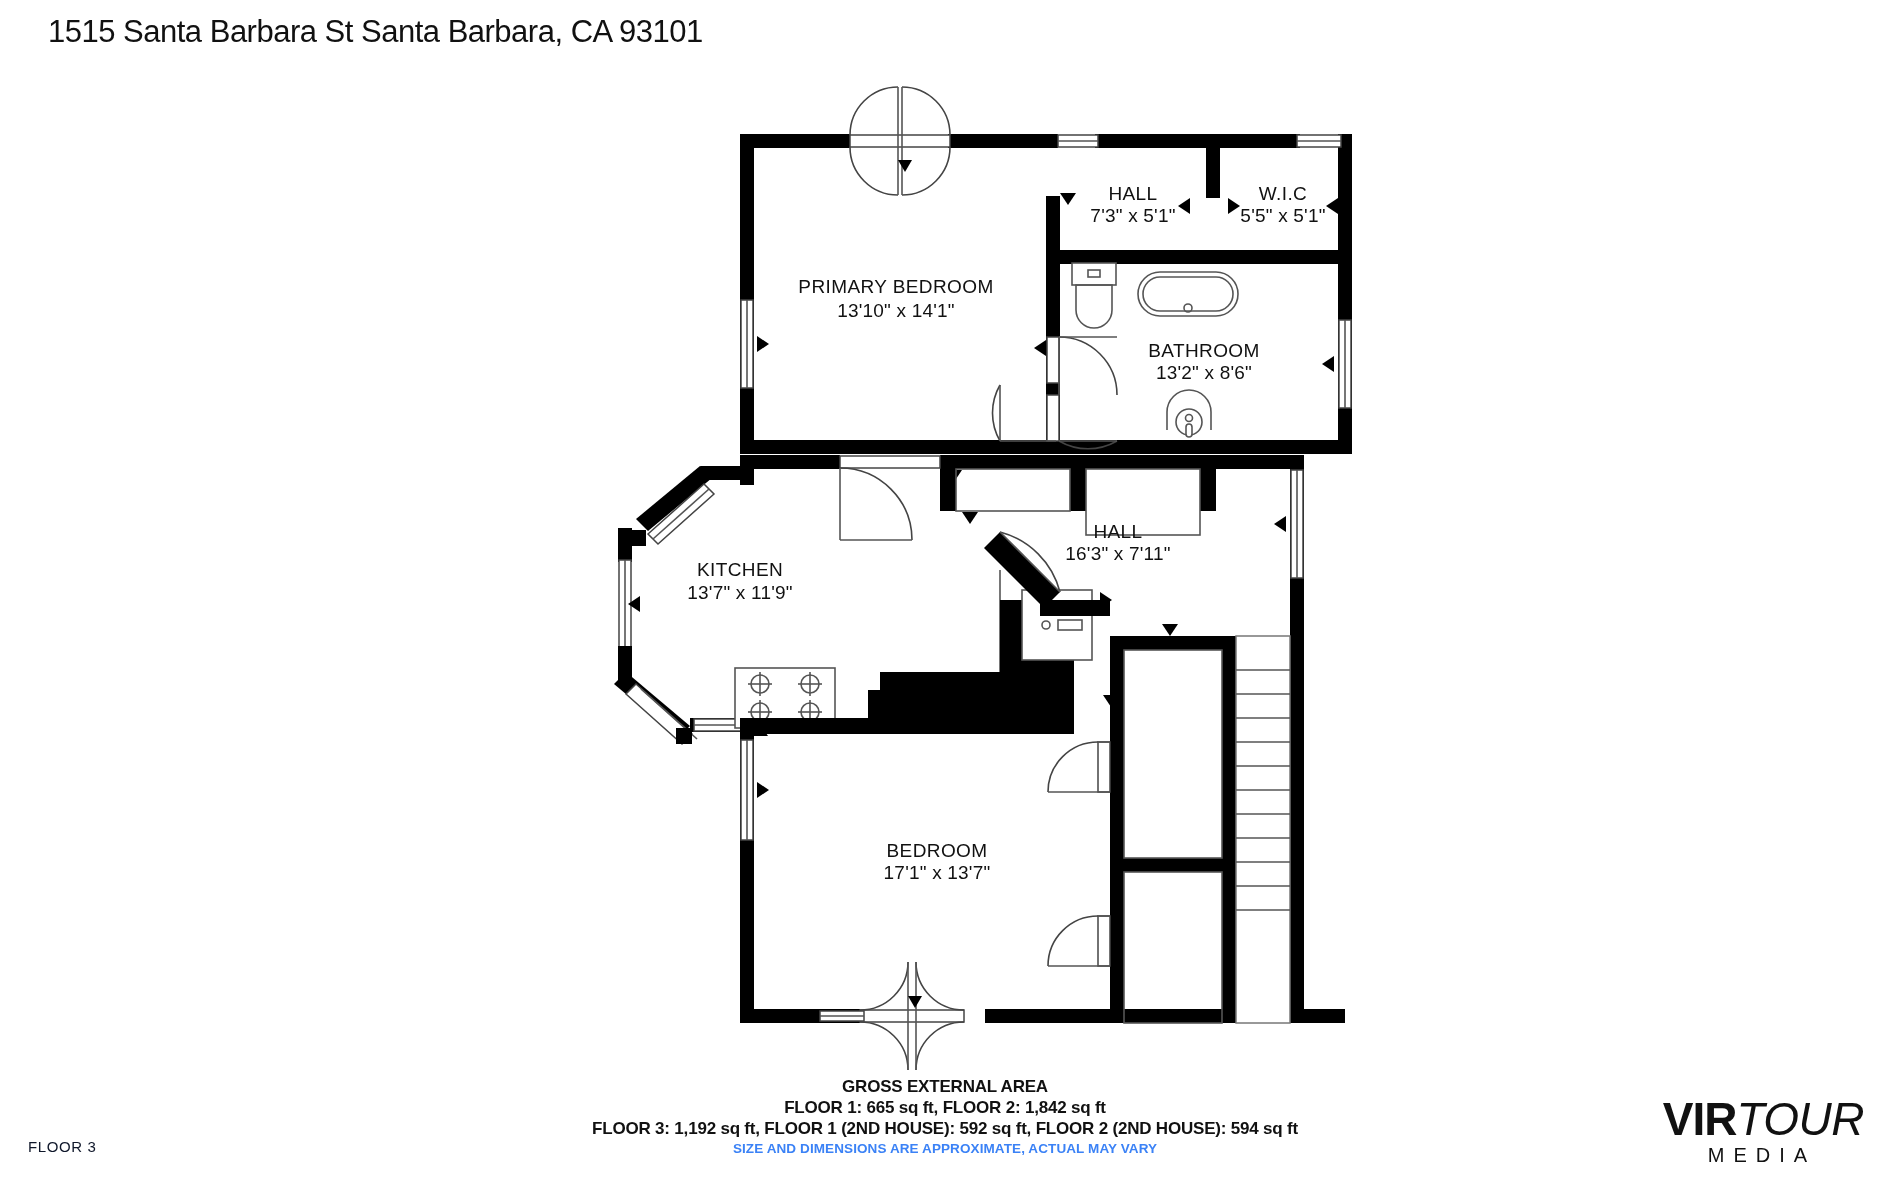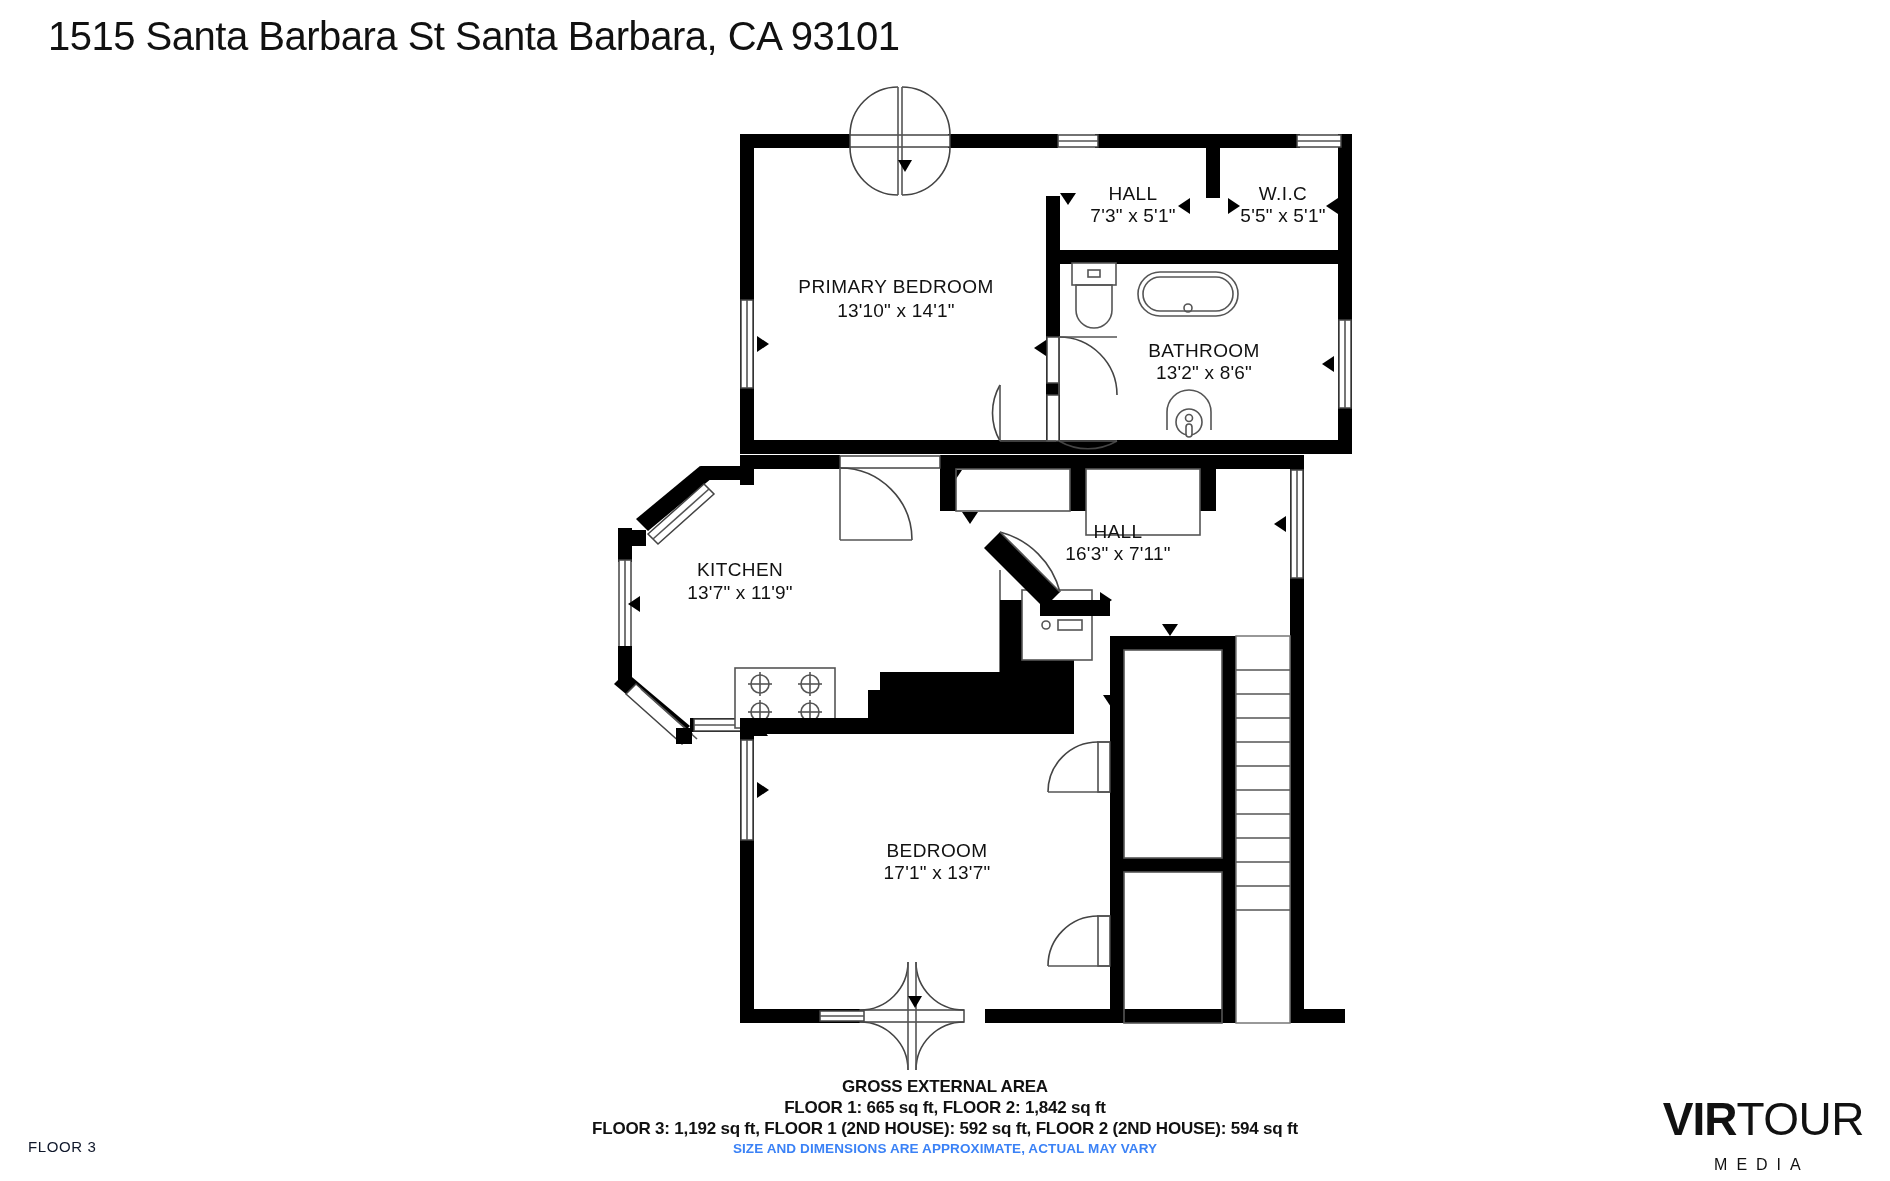--- a/index.html
+++ b/index.html
@@ -6,21 +6,21 @@
   body{
     width:1890px;height:1181px;
     background:#ffffff;
     font-family:"Liberation Sans", sans-serif;
     overflow:hidden;
     position:relative;
   }
   #page-title{
     position:absolute;
     left:48px; top:14px;
-    font-size:40px;
+    font-size:31px;
     font-weight:400;
     letter-spacing:-0.5px;
     color:#111111;
     white-space:nowrap;
   }
   #plan-wrap{
     position:absolute;
     left:0; top:0;
     width:1890px; height:1181px;
   }
@@ -81,26 +81,26 @@
     text-align:center;
     color:#111111;
     user-select:none;
   }
   #brand .b-top{
     font-size:46px;
     line-height:46px;
     white-space:nowrap;
   }
   #brand .b-vir{ font-weight:700; letter-spacing:-1px;margin-left:12px; }
-  #brand .b-tour{ font-weight:300; letter-spacing:-0.5px; }
+  #brand .b-tour{ font-weight:300; letter-spacing:-0.5px;font-style:italic; }
   #brand .b-media{
-    font-size:16px;
+    font-size:20px;
     font-weight:400;
     letter-spacing:9px;
-    margin-top:14px;
+    margin-top:2px;
     padding-left:9px;
   }
 </style>
 </head>
 <body>
 
 <div id="page-title">1515 Santa Barbara St Santa Barbara, CA 93101</div>
 
 <div id="plan-wrap">
 <svg id="floorplan" width="1890" height="1181" viewBox="0 0 1890 1181" xmlns="http://www.w3.org/2000/svg">

